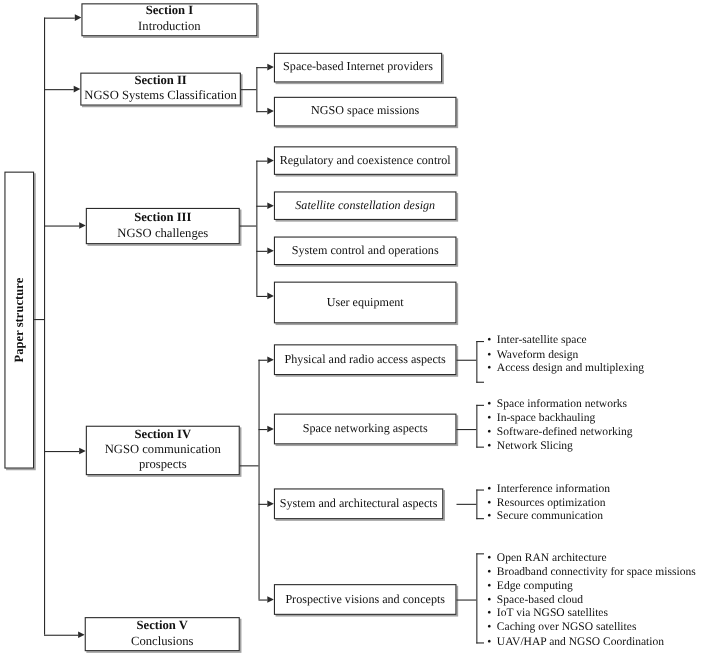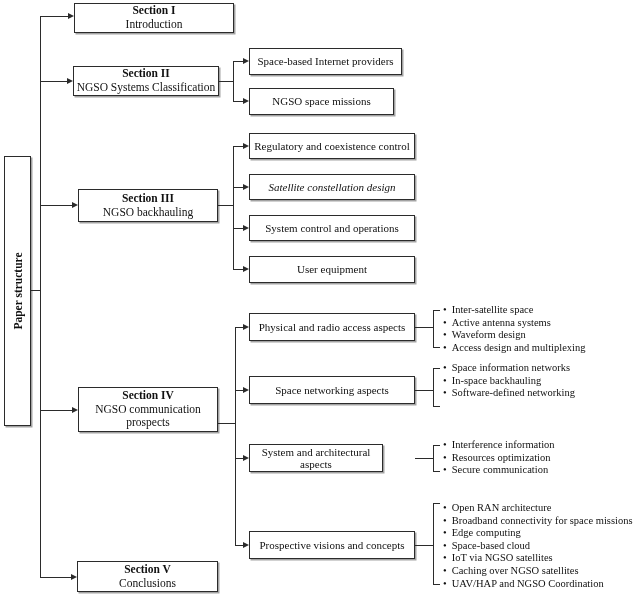--- a/index.html
+++ b/index.html
@@ -63,41 +63,41 @@
   <div class="box" style="left:74px;top:3px;width:160px;height:30px;">
     <span class="section-title">Section I</span>
     <span class="section-sub">Introduction</span>
   </div>
   <div class="box" style="left:73px;top:66px;width:146px;height:30px;">
     <span class="section-title">Section II</span>
     <span class="section-sub">NGSO Systems Classification</span>
   </div>
   <div class="box" style="left:78px;top:189px;width:140px;height:33px;">
     <span class="section-title">Section III</span>
-    <span class="section-sub">NGSO backhauling</span>
+    <span class="section-sub">NGSO challenges</span>
   </div>
   <div class="box" style="left:78px;top:387px;width:140px;height:45px;">
     <span class="section-title">Section IV</span>
     <span class="section-sub" style="max-width:128px;">NGSO communication prospects</span>
   </div>
   <div class="box" style="left:77px;top:561px;width:141px;height:31px;">
     <span class="section-title">Section V</span>
     <span class="section-sub">Conclusions</span>
   </div>
 
   <div class="hl" style="left:219px;top:81px;width:14px;"></div>
   <div class="vl" style="left:233px;top:61px;height:41px;"></div>
   <div class="hl" style="left:233px;top:61px;width:10px;"></div>
   <div class="ah" style="left:242.5px;top:58px;"></div>
   <div class="hl" style="left:233px;top:101px;width:10px;"></div>
   <div class="ah" style="left:242.5px;top:98px;"></div>
   <div class="box" style="left:249px;top:48px;width:153px;height:27px;text-align:center;">
     <span class="leaf">Space-based Internet providers</span>
   </div>
-  <div class="box" style="left:249px;top:88px;width:145px;height:27px;">
+  <div class="box" style="left:249px;top:88px;width:166px;height:27px;">
     <span class="leaf">NGSO space missions</span>
   </div>
 
   <div class="hl" style="left:218px;top:205px;width:15px;"></div>
   <div class="vl" style="left:233px;top:146px;height:123px;"></div>
   <div class="hl" style="left:233px;top:146px;width:10px;"></div>
   <div class="ah" style="left:242.5px;top:143px;"></div>
   <div class="hl" style="left:233px;top:187px;width:10px;"></div>
   <div class="ah" style="left:242.5px;top:184px;"></div>
   <div class="hl" style="left:233px;top:228px;width:10px;"></div>
@@ -106,66 +106,66 @@
   <div class="ah" style="left:242.5px;top:266px;"></div>
   <div class="box" style="left:249px;top:133px;width:166px;height:26px;">
     <span class="leaf">Regulatory and coexistence control</span>
   </div>
   <div class="box" style="left:249px;top:174px;width:166px;height:26px;font-style:italic;">
     <span class="leaf">Satellite constellation design</span>
   </div>
   <div class="box" style="left:249px;top:215px;width:166px;height:26px;">
     <span class="leaf">System control and operations</span>
   </div>
-  <div class="box" style="left:249px;top:256px;width:166px;height:27px;">
+  <div class="box" style="left:249px;top:256px;width:166px;height:38px;">
     <span class="leaf">User equipment</span>
   </div>
 
   <div class="hl" style="left:218px;top:423px;width:17px;"></div>
   <div class="vl" style="left:235px;top:327px;height:218px;"></div>
   <div class="hl" style="left:235px;top:327px;width:8px;"></div>
   <div class="ah" style="left:242.5px;top:324px;"></div>
   <div class="hl" style="left:235px;top:390px;width:8px;"></div>
   <div class="ah" style="left:242.5px;top:387px;"></div>
   <div class="hl" style="left:235px;top:458px;width:8px;"></div>
   <div class="ah" style="left:242.5px;top:455px;"></div>
   <div class="hl" style="left:235px;top:545px;width:8px;"></div>
   <div class="ah" style="left:242.5px;top:542px;"></div>
   <div class="box" style="left:249px;top:313px;width:166px;height:28px;">
     <span class="leaf">Physical and radio access aspects</span>
   </div>
   <div class="box" style="left:249px;top:376px;width:166px;height:28px;">
     <span class="leaf">Space networking aspects</span>
   </div>
-  <div class="box" style="left:249px;top:444px;width:134px;height:28px;">
+  <div class="box" style="left:249px;top:444px;width:154px;height:28px;">
     <span class="leaf">System and architectural aspects</span>
   </div>
   <div class="box" style="left:249px;top:531px;width:166px;height:28px;">
     <span class="leaf">Prospective visions and concepts</span>
   </div>
 
   <div class="hl" style="left:415px;top:327px;width:18px;"></div>
   <div class="vl" style="left:433px;top:310px;height:38px;"></div>
   <div class="hl" style="left:433px;top:310px;width:7px;"></div>
   <div class="hl" style="left:433px;top:347px;width:7px;"></div>
   <ul class="bullets" style="left:443px;top:304px;">
     <li>Inter-satellite space</li>
-    <li>Active antenna systems</li>
     <li>Waveform design</li>
     <li>Access design and multiplexing</li>
   </ul>
 
   <div class="hl" style="left:415px;top:390px;width:18px;"></div>
   <div class="vl" style="left:433px;top:368px;height:39px;"></div>
   <div class="hl" style="left:433px;top:368px;width:7px;"></div>
   <div class="hl" style="left:433px;top:406px;width:7px;"></div>
   <ul class="bullets" style="left:443px;top:362px;">
     <li>Space information networks</li>
     <li>In-space backhauling</li>
     <li>Software-defined networking</li>
+    <li>Network Slicing</li>
   </ul>
 
   <div class="hl" style="left:415px;top:458px;width:18px;"></div>
   <div class="vl" style="left:433px;top:445px;height:27px;"></div>
   <div class="hl" style="left:433px;top:445px;width:7px;"></div>
   <div class="hl" style="left:433px;top:471px;width:7px;"></div>
   <ul class="bullets" style="left:443px;top:439px;">
     <li>Interference information</li>
     <li>Resources optimization</li>
     <li>Secure communication</li>

